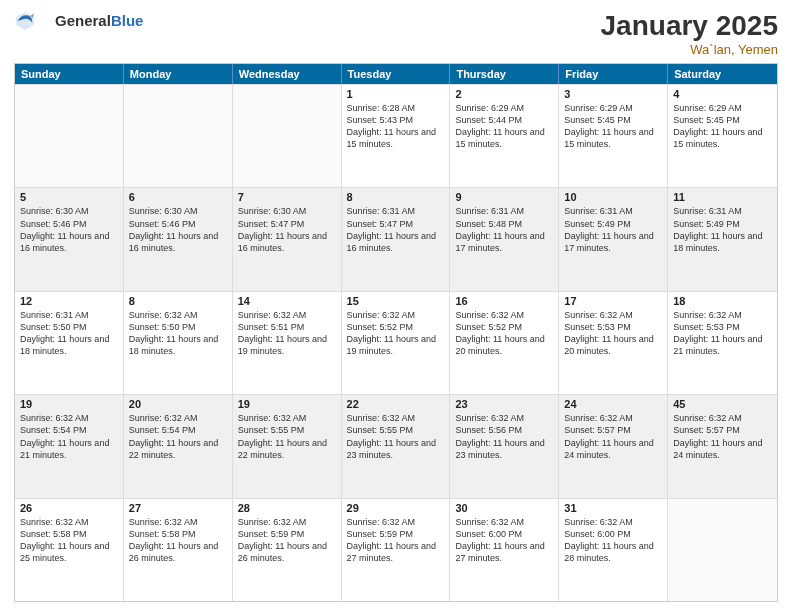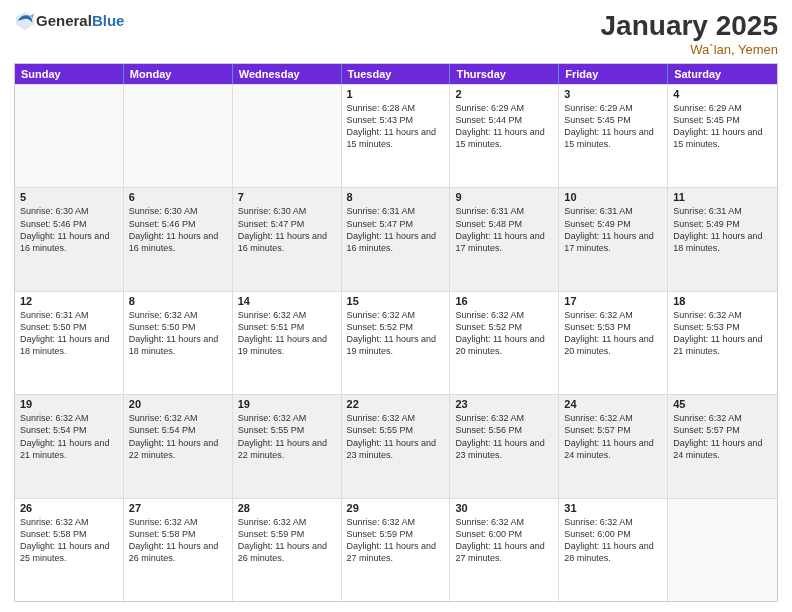--- a/index.html
+++ b/index.html
@@ -19,21 +19,21 @@
     }
     .header {
       display: flex;
       align-items: flex-start;
       justify-content: space-between;
       margin-bottom: 6px;
     }
     .logo {
       display: flex;
       align-items: center;
-      gap: 0;
+      gap: 19px;
     }
     .logo-icon {
       width: 22px;
       height: 22px;
     }
     .title-block {
       text-align: right;
     }
     .month-title {
       font-size: 28px;
@@ -46,21 +46,21 @@
     }
     .calendar {
       flex: 1;
       display: flex;
       flex-direction: column;
       border: 1px solid #ccc;
     }
     .cal-header-row {
       display: grid;
       grid-template-columns: repeat(7, 1fr);
-      background-color: #6d28d9;
+      background-color: #0369a1;
     }
     .cal-header-cell {
       color: #fff;
       font-size: 11px;
       font-weight: bold;
       padding: 4px 6px;
       border-right: 1px solid #5590cc;
     }
     .cal-header-cell:last-child {
       border-right: none;

